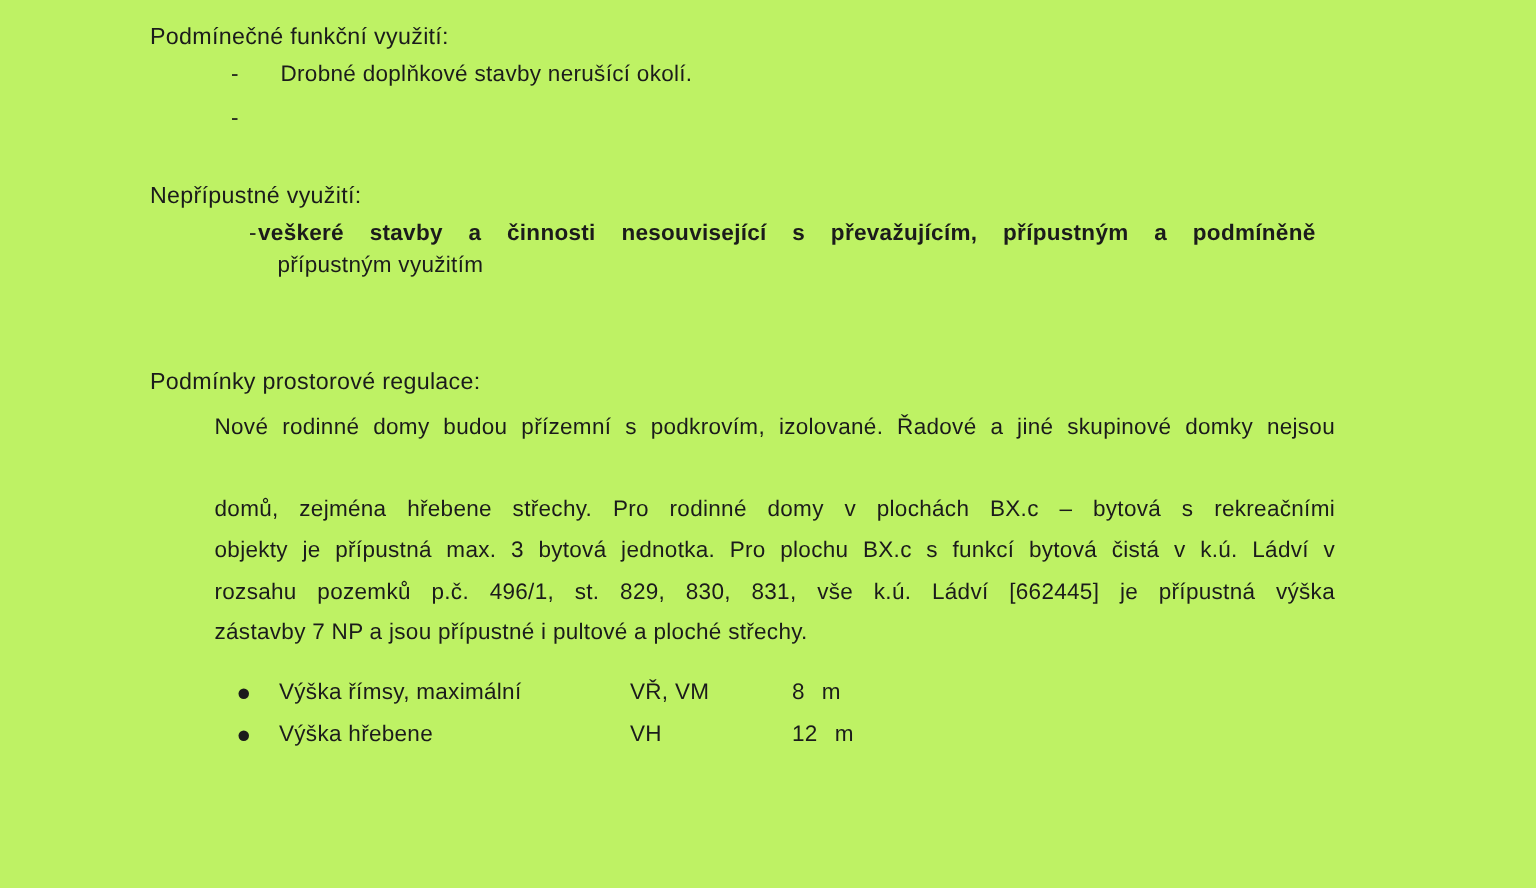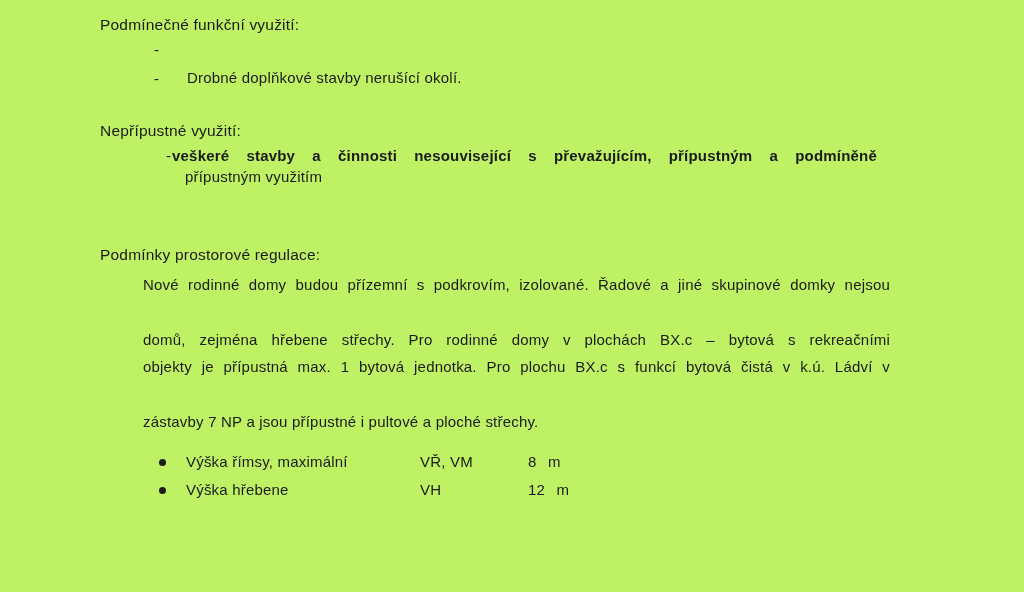--- a/index.html
+++ b/index.html
@@ -48,35 +48,36 @@
   }
 </style>
 </head>
 <body>
 
 <div class="page">
 
   <div class="abs heading" style="left:100px; top:15px;">Podmínečné funkční využití:</div>
 
   <div class="abs dash-marker" style="left:154px; top:40px;">-</div>
-  <div class="abs" style="left:187px; top:40px;margin-top:28px;">Drobné doplňkové stavby nerušící okolí.</div>
+  <div class="abs" style="left:187px; top:40px;">Drobné doplňkové stavby nerušící okolí.</div>
 
   <div class="abs dash-marker" style="left:154px; top:69px;">-</div>
 
   <div class="abs heading" style="left:100px; top:121px;">Nepřípustné využití:</div>
 
   <div class="abs dash-marker" style="left:166px; top:146px;">-</div>
   <div class="abs jline" style="left:172px; top:146px; width:705px;font-weight:bold;">veškeré stavby a činnosti nesouvisející s převažujícím, přípustným a podmíněně</div>
   <div class="abs" style="left:185px; top:167px;">přípustným využitím</div>
 
   <div class="abs heading" style="left:100px; top:245px;">Podmínky prostorové regulace:</div>
 
   <div class="abs jline" style="left:143px; top:275px; width:747px;">Nové rodinné domy budou přízemní s podkrovím, izolované. Řadové a jiné skupinové domky nejsou</div>
   <div class="abs jline" style="left:143px; top:330px; width:747px;">domů, zejména hřebene střechy. Pro rodinné domy v plochách BX.c – bytová s rekreačními</div>
-  <div class="abs jline" style="left:143px; top:357px; width:747px;">objekty je přípustná max. 1 bytová jednotka. Pro plochu BX.c s funkcí bytová čistá v k.ú. Ládví v</div>
+  <div class="abs jline" style="left:143px; top:357px; width:747px;">objekty je přípustná max. 3 bytová jednotka. Pro plochu BX.c s funkcí bytová čistá v k.ú. Ládví v</div>
+  <div class="abs jline" style="left:143px; top:385px; width:747px;">rozsahu pozemků p.č. 496/1, st. 829, 830, 831, vše k.ú. Ládví [662445] je přípustná výška</div>
   <div class="abs" style="left:143px; top:412px;">zástavby 7 NP a jsou přípustné i pultové a ploché střechy.</div>
 
   <div>
     <span class="bullet-dot" style="left:159px; top:459px;"></span>
     <div class="abs" style="left:186px; top:452px;">Výška římsy, maximální</div>
     <div class="abs" style="left:420px; top:452px;">VŘ, VM</div>
     <div class="abs param-value" style="left:528px; top:452px;">8 m</div>
   </div>
 
   <div>

